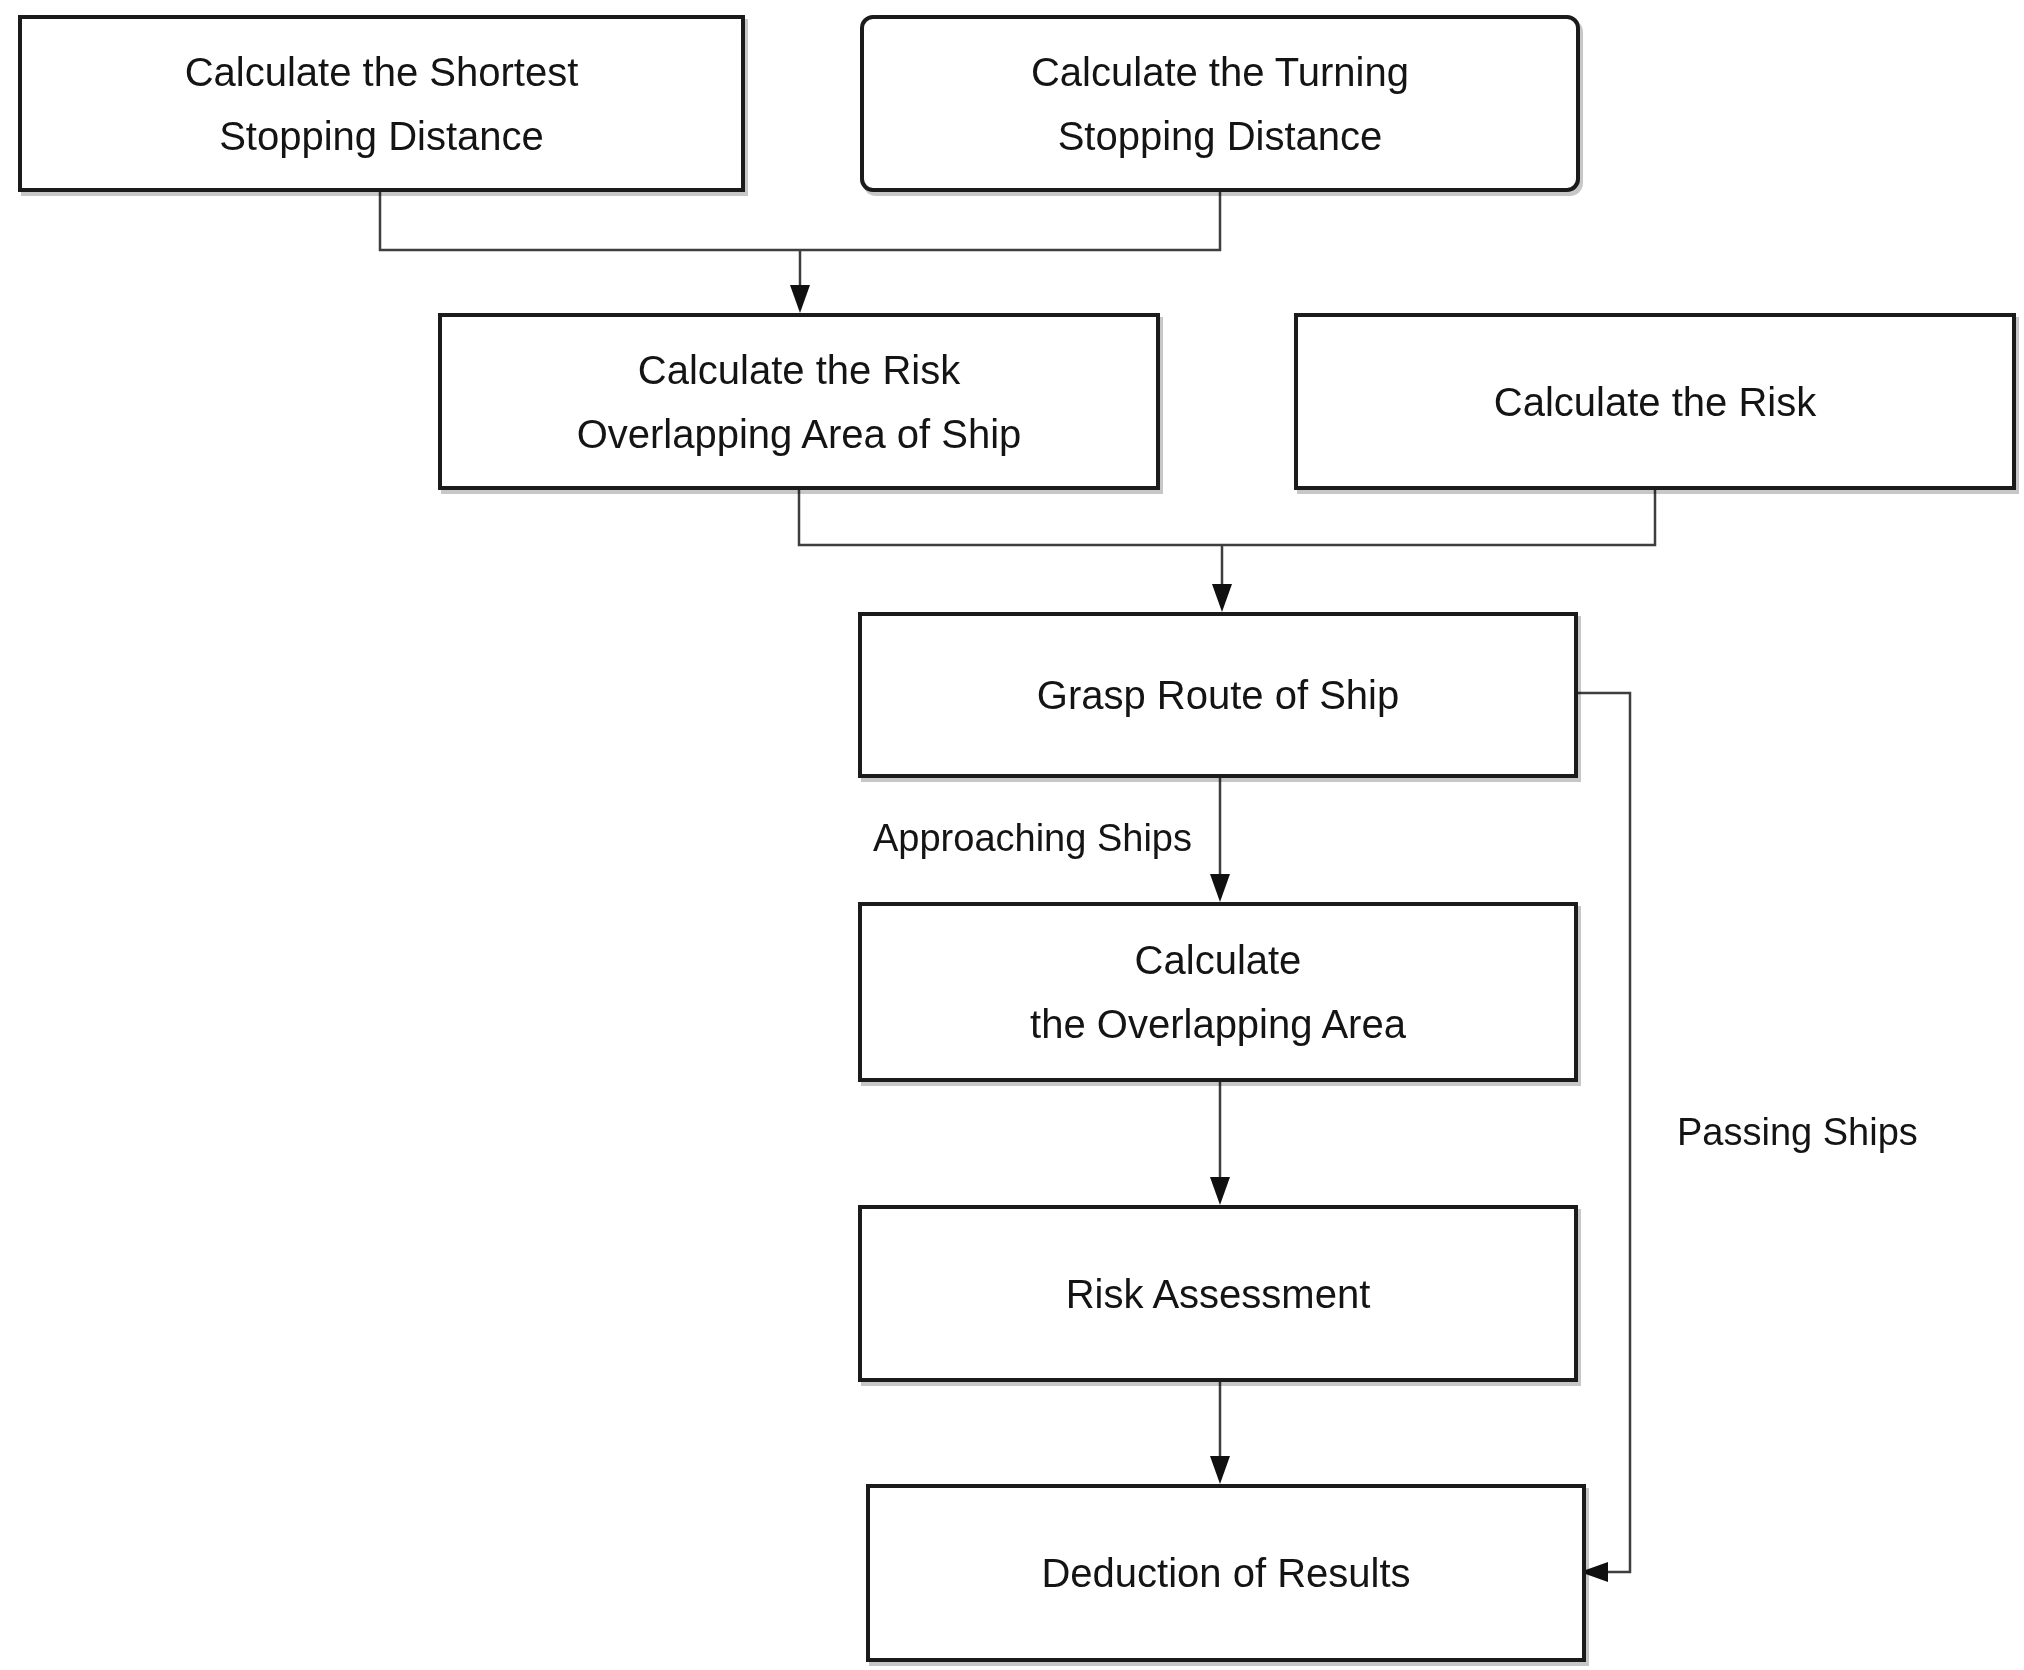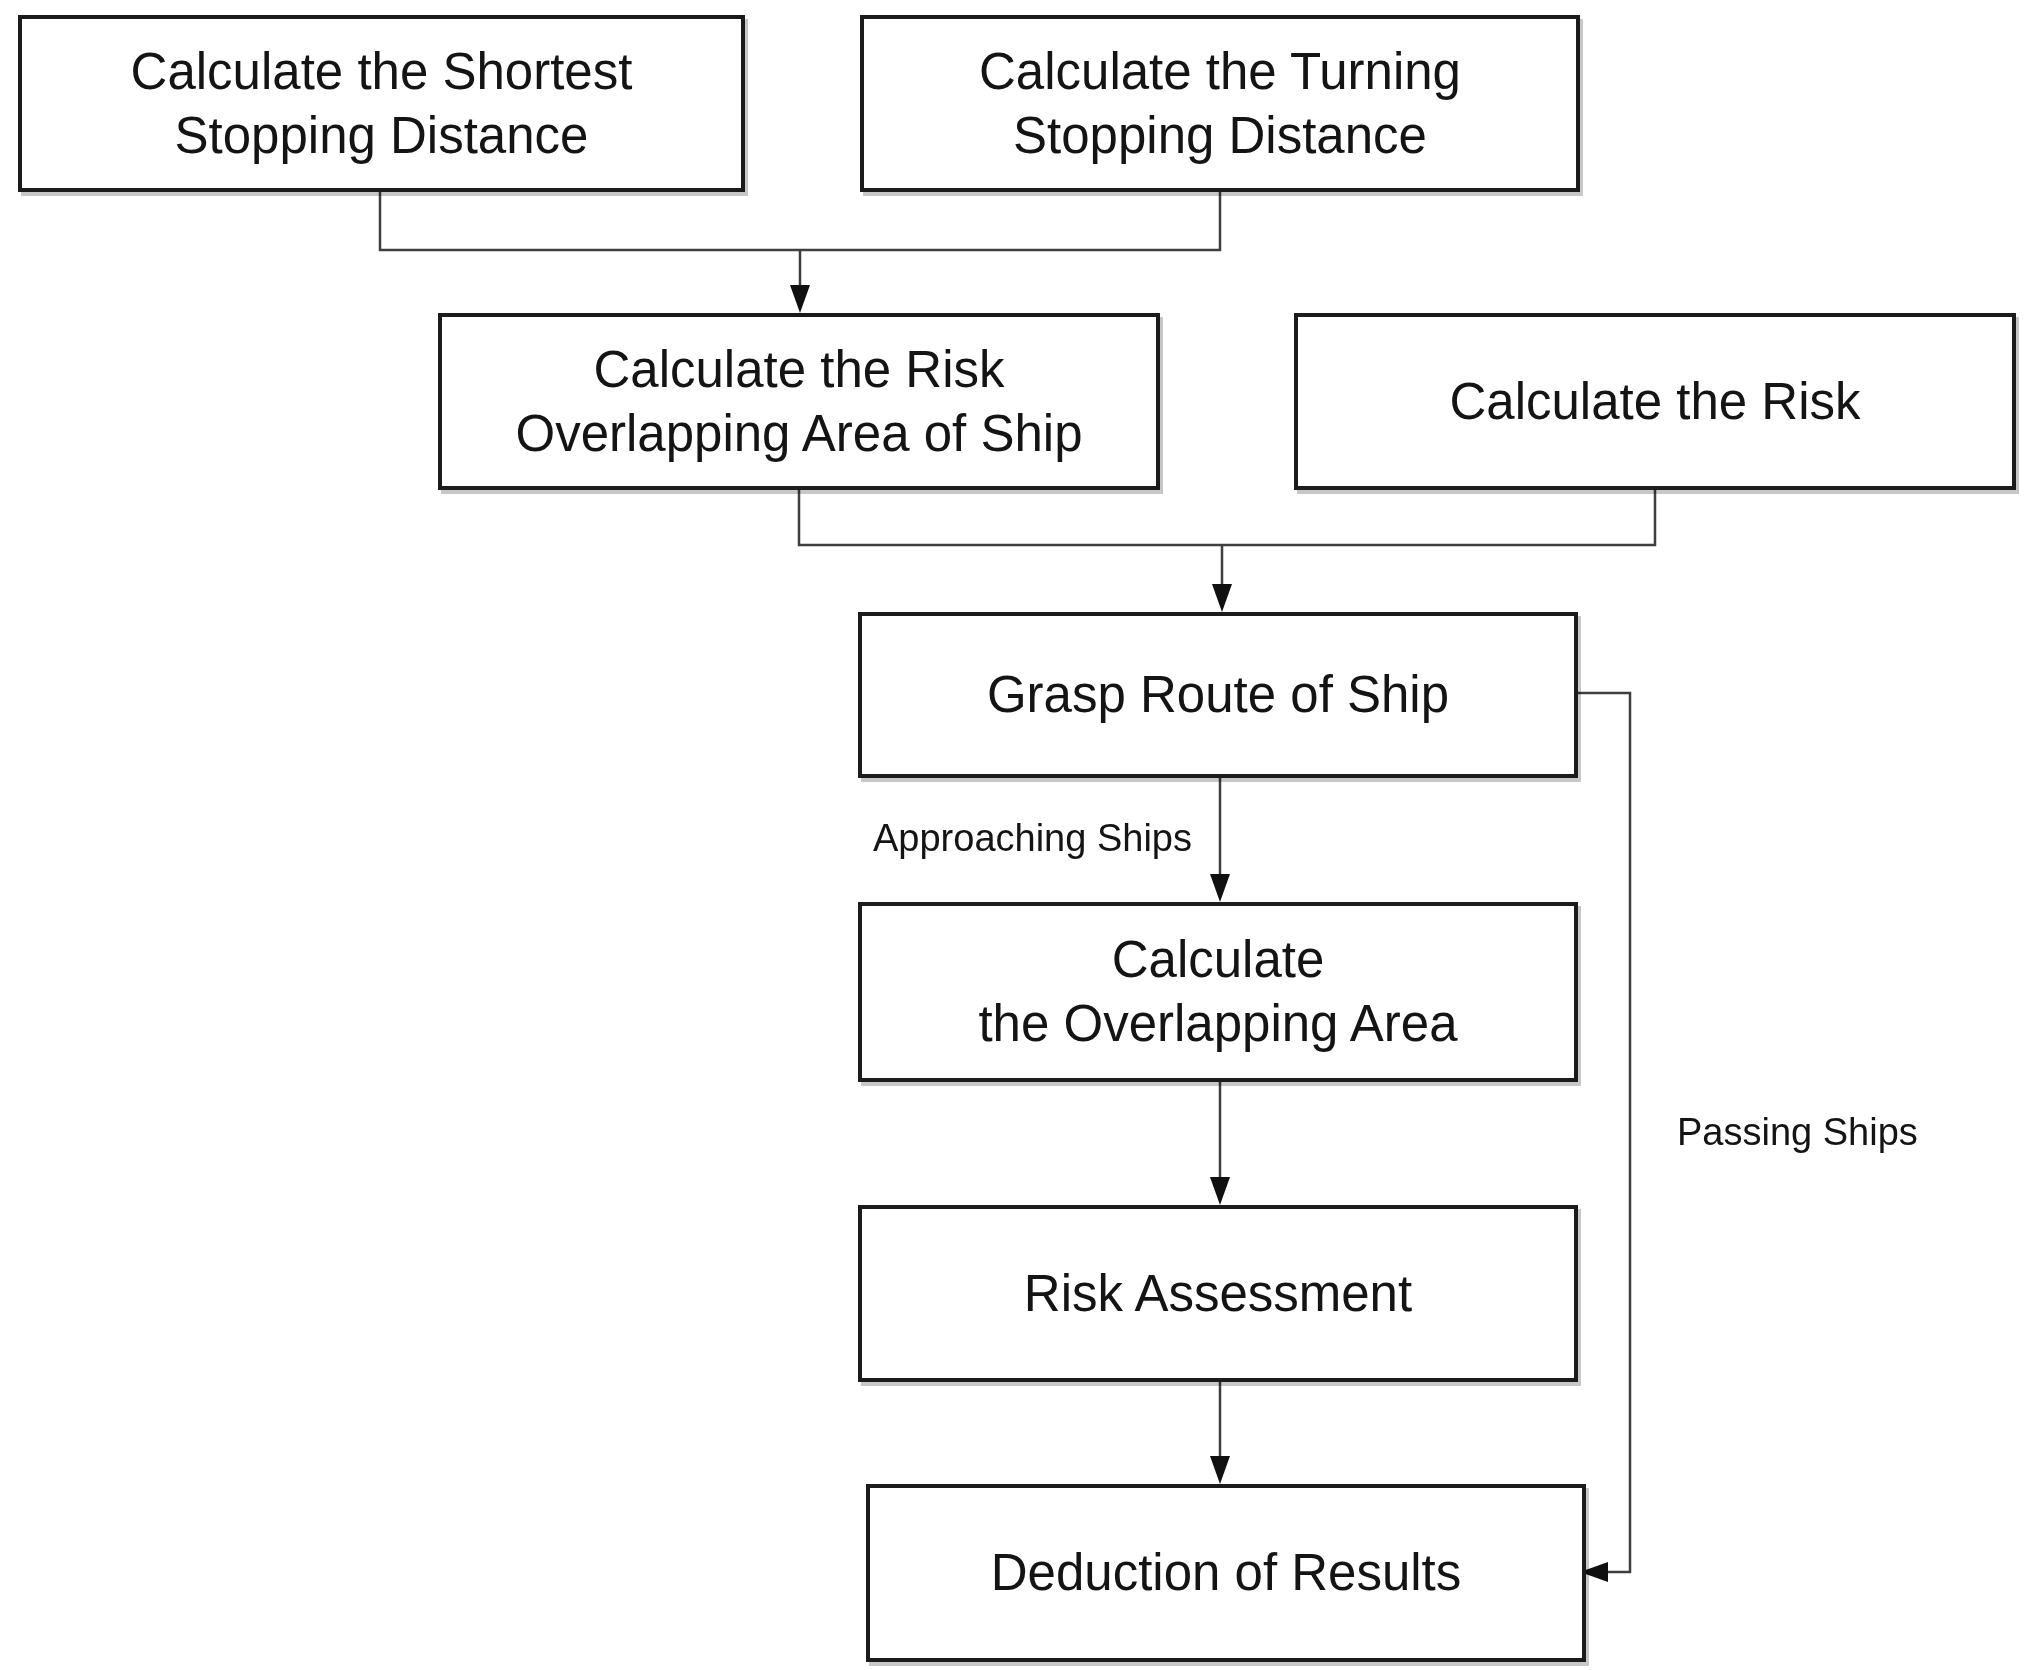--- a/index.html
+++ b/index.html
@@ -36,31 +36,31 @@
     position: absolute;
     box-sizing: border-box;
     background: #ffffff;
     border: 4px solid #1b1b1b;
     box-shadow: 3px 4px 0 rgba(0, 0, 0, 0.22);
     display: flex;
     flex-direction: column;
     align-items: center;
     justify-content: center;
     text-align: center;
-    font-size: 51px;
+    font-size: 40px;
     line-height: 64px;
     color: #141414;
   }
   .node .line {
     display: block;
     white-space: nowrap;
   }
   
   .n-shortest   { left: 18px;   top: 15px;   width: 727px; height: 177px; }
-  .n-turning    { left: 860px;  top: 15px;   width: 720px; height: 177px; }
+  .n-turning    { left: 860px;  top: 15px;   width: 720px; height: 177px; border-radius: 13px; }
   .n-area-ship  { left: 438px;  top: 313px;  width: 722px; height: 177px; }
   .n-area-jetty { left: 1294px; top: 313px;  width: 722px; height: 177px; }
   .n-route      { left: 858px;  top: 612px;  width: 720px; height: 166px; }
   .n-overlap    { left: 858px;  top: 902px;  width: 720px; height: 180px; }
   .n-risk       { left: 858px;  top: 1205px; width: 720px; height: 177px; }
   .n-deduction  { left: 858px;  top: 1484px; width: 720px; height: 178px; margin-left: 8px; }
 
   .edge-label {
     position: absolute;
     font-size: 38px;

